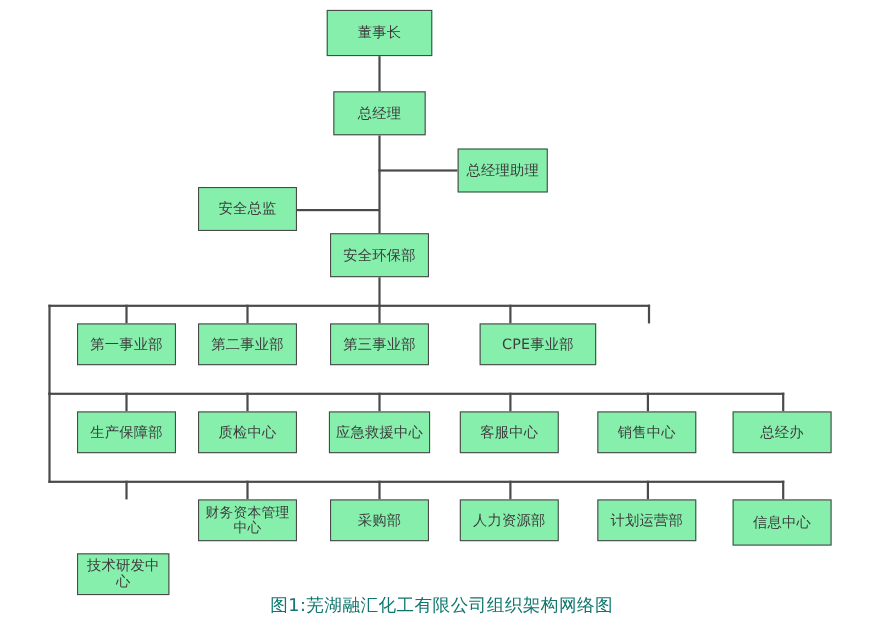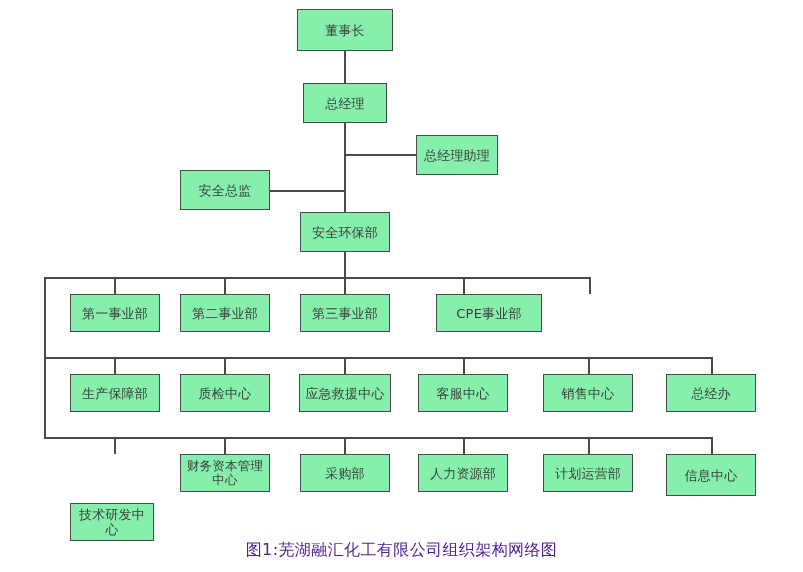--- a/index.html
+++ b/index.html
@@ -36,21 +36,21 @@
     background:#4a4a4a;
     z-index:1;
   }
   .link.h{height:1.6px;}
   .link.v{width:1.6px;}
   .caption{
     position:absolute;
     left:0;right:0;
     text-align:center;
     font-size:16px;
-    color:#4c1d95;
+    color:#0f766e;
     letter-spacing:0.4px;
   }
 </style>
 </head>
 <body>
 
 <div id="chart">
 
   <div class="node" style="left:297px;top:9px;width:96px;height:42px;">董事长</div>
   <div class="link v" style="left:344px;top:51px;height:32px;"></div>

